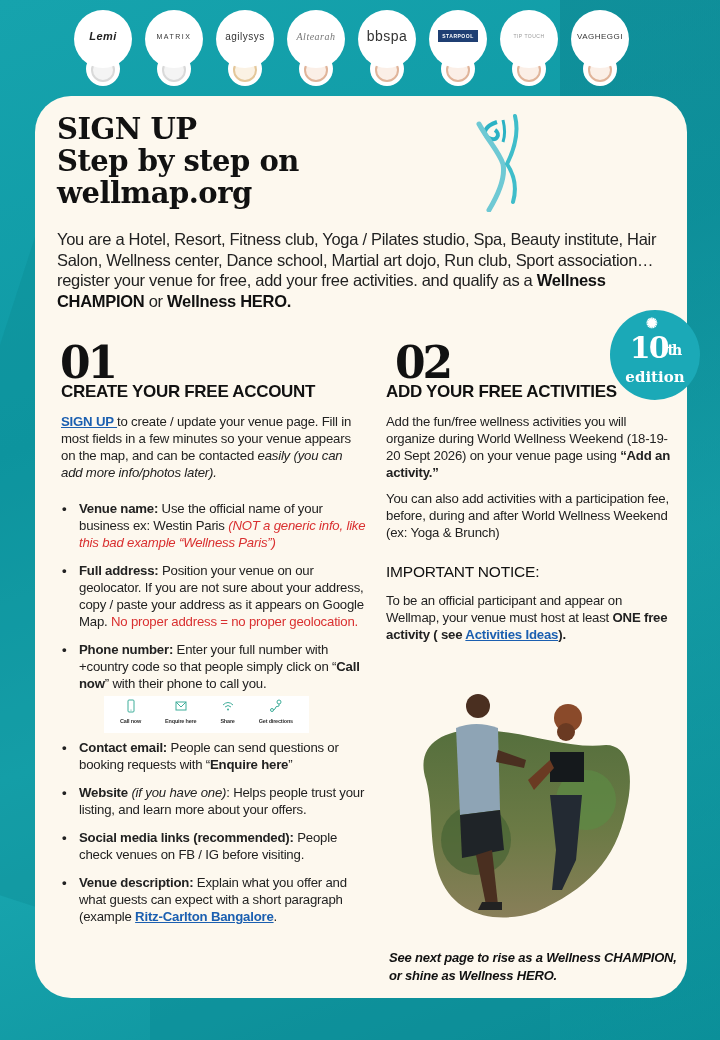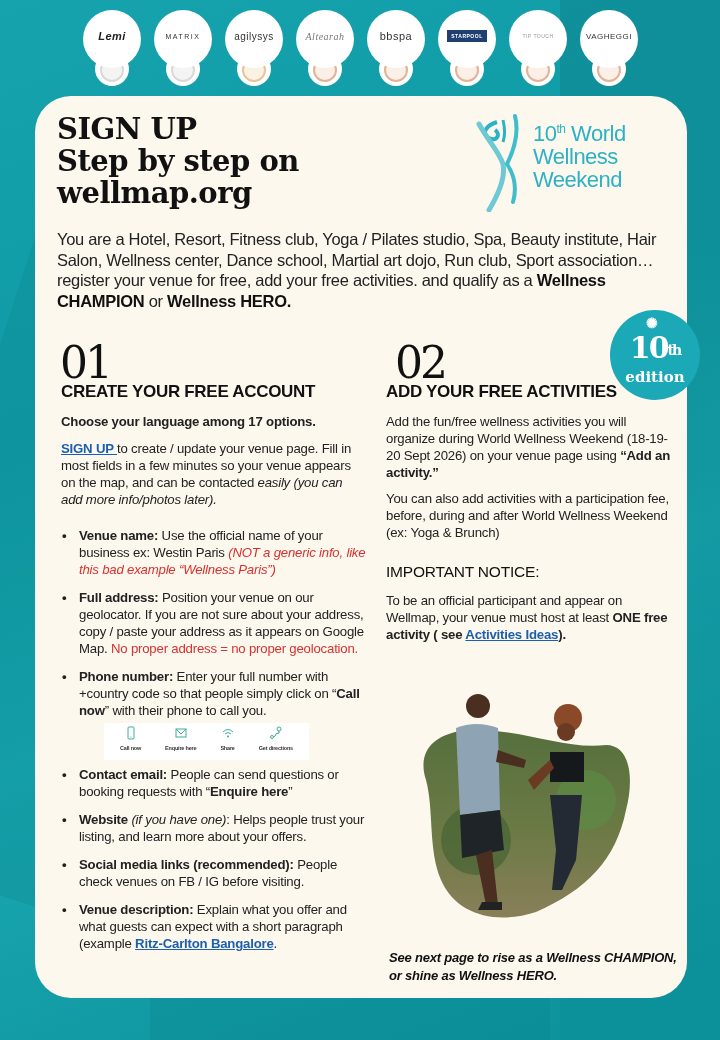--- a/index.html
+++ b/index.html
@@ -7,51 +7,51 @@
   body {
     position: relative;
     font-family: "Liberation Sans", sans-serif;
     background: linear-gradient(160deg, #16a3ad 0%, #0f9aa5 35%, #1aa9b2 60%, #0c8f99 100%);
   }
   .bg-shape1 { position:absolute; left:-60px; top:200px; width:260px; height:700px; background:#0b8993; opacity:.35; transform:rotate(18deg); border-radius:40px; }
   .bg-shape2 { position:absolute; right:-40px; top:0; width:200px; height:1040px; background:linear-gradient(180deg,#0c7d88,#0a9099); opacity:.45; }
   .bg-shape3 { position:absolute; left:150px; top:960px; width:400px; height:120px; background:#0a8891; opacity:.4; }
 
   
-  .logos { position:absolute; top:10px; left:83px; width:560px; height:80px; display:flex; gap:13px; }
+  .logos { position:absolute; top:10px; left:74px; width:560px; height:80px; display:flex; gap:13px; }
   .logo { position:relative; width:58px; height:78px; }
   .logo .bubble { position:absolute; top:0; left:0; width:58px; height:58px; border-radius:50%; background:#fff; display:flex; align-items:center; justify-content:center; overflow:hidden; }
   .logo .tail { position:absolute; left:12px; top:42px; width:34px; height:34px; border-radius:50%; background:#fff; }
   .logo .medal { position:absolute; left:17px; top:48px; width:24px; height:24px; border-radius:50%; border:2px solid #d9d9d9; background:#f4f4f4; }
   .logo .medal.gold { border-color:#e4c79a; background:#fbf2e4; }
   .logo .medal.bronze { border-color:#e0b49a; background:#fbefe7; }
   .logo .name { font-size:8px; color:#333; text-align:center; font-weight:bold; letter-spacing:.5px; position:relative; z-index:2; margin-top:-6px; }
   .logo .name.lemi { font-style:italic; font-weight:900; font-size:11px; color:#222; }
   .logo .name.matrix { letter-spacing:1.5px; font-weight:normal; font-size:7px; }
   .logo .name.agily { font-size:10px; font-weight:normal; color:#333; }
   .logo .name.alte { font-family:"Liberation Serif", serif; font-style:italic; font-weight:normal; font-size:10px; color:#777; }
-  .logo .name.bbspa { font-size:11px; font-weight:normal; color:#333; }
+  .logo .name.bbspa { font-size:14px; font-weight:normal; color:#333; }
   .logo .name.starpool { background:#1f3f73; color:#fff; font-size:5px; padding:3px 4px; }
   .logo .name.tip { font-size:5px; font-weight:normal; color:#999; }
   .logo .name.vag { font-size:8px; font-weight:normal; color:#333; }
 
   
   .card { position:absolute; left:35px; top:96px; width:652px; height:902px; background:#fdf8ee; border-radius:36px; }
 
   .title { position:absolute; left:57px; top:113px; font-family:"DejaVu Serif", serif; font-weight:bold; font-size:29px; line-height:32px; color:#111; letter-spacing:-.5px; }
 
   .wwlogo { position:absolute; left:475px; top:112px; width:180px; height:105px; }
   .wwlogo .fig { position:absolute; left:0; top:0; width:70px; height:100px; }
   .wwlogo .txt { position:absolute; left:58px; top:6px; font-size:22px; line-height:23px; color:#2cb2c4; letter-spacing:-.5px; }
   .wwlogo .txt sup { font-size:12px; }
 
   .intro { position:absolute; left:57px; top:229px; width:600px; font-size:16.5px; line-height:20.5px; color:#222; font-family:"Liberation Sans Narrow","Liberation Sans",sans-serif; letter-spacing:-.3px; }
   .intro b { color:#111; }
 
-  .num { position:absolute; font-family:"DejaVu Serif", serif; font-weight:normal; font-size:44px; line-height:40px; color:#111; letter-spacing:-3px; }
+  .num { position:absolute; font-family:"DejaVu Serif", serif; font-weight:bold; font-size:44px; line-height:40px; color:#111; letter-spacing:-3px; }
   .h2 { position:absolute; font-weight:bold; font-size:17px; color:#111; letter-spacing:-.3px;text-align:right; }
 
   .col1 { position:absolute; left:61px; top:413px; width:305px; font-size:13.2px; line-height:17px; color:#222; letter-spacing:-.2px; }
   .col1 p { margin-bottom:19px; }
   .col1 .lead { font-weight:bold; margin-bottom:10px; }
   a.lnk { color:#1b5fb0; text-decoration:underline; font-weight:bold; }
   .red { color:#d93030; }
   .col1 ul { list-style:none; }
   .col1 li { position:relative; padding-left:18px; margin-bottom:11px; }
   .col1 li::before { content:"•"; position:absolute; left:1px; top:0; font-weight:bold; }
@@ -147,36 +147,30 @@
   <div>wellmap.org</div>
 </div>
 
 <div class="wwlogo">
   <svg class="fig" viewBox="0 0 70 100">
     <path d="M22 10 C10 14 6 22 14 26 C22 30 26 22 20 18" stroke="#2cb2c4" stroke-width="4" fill="none"></path>
     <path d="M4 12 C14 30 24 40 28 52 C30 62 26 78 14 98" stroke="#6ec9d4" stroke-width="5" fill="none" stroke-linecap="round"></path>
     <path d="M40 4 C44 20 40 36 32 52 C40 64 42 76 38 90" stroke="#3fbdca" stroke-width="4" fill="none" stroke-linecap="round"></path>
     <path d="M28 8 C30 16 30 24 28 30" stroke="#2cb2c4" stroke-width="3" fill="none"></path>
   </svg>
-  <div class="txt">
-    <div><span>10</span><sup>th</sup><span> World</span></div>
-    <div>Wellness</div>
-    <div>Weekend</div>
-  </div>
 </div>
 
 <div class="intro">
   <span>You are a Hotel, Resort, Fitness club, Yoga / Pilates studio, Spa, Beauty institute, Hair Salon, Wellness center, Dance school, Martial art dojo, Run club, Sport association… register your venue for free, add your free activities. and qualify as a </span><b>Wellness CHAMPION</b><span> or </span><b>Wellness HERO.</b>
 </div>
 
 <div class="num" style="left:60px; top:343px;">01</div>
 <div class="h2" style="left:61px; top:382px;">CREATE YOUR FREE ACCOUNT</div>
 
 <div class="col1">
-  <p class="lead">Choose your language among 17 options.</p>
   <p>
     <a class="lnk">SIGN UP </a><span>to create / update your venue page. Fill in most fields in a few minutes so your venue appears on the map, and can be contacted </span><i>easily</i><i> (you can add more info/photos later).</i>
   </p>
   <ul>
     <li><b>Venue name:</b><span> Use the official name of your business ex: Westin Paris </span><i class="red">(NOT a generic info, like this bad example “Wellness Paris”)</i></li>
     <li><b>Full address:</b><span> Position your venue on our geolocator. If you are not sure about your address, copy / paste your address as it appears on Google Map. </span><span class="red">No proper address = no proper geolocation.</span></li>
     <li style="margin-bottom:2px;"><b>Phone number:</b><span> Enter your full number with +country code so that people simply click on “</span><b>Call now</b><span>” with their phone to call you.</span></li>
   </ul>
   <div class="actbar">
     <div class="act">

